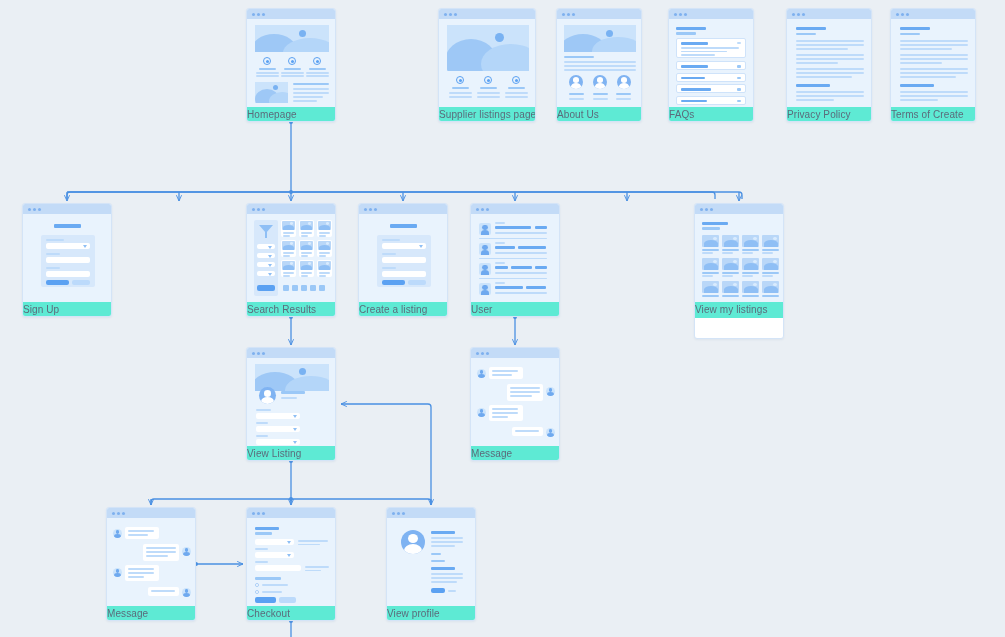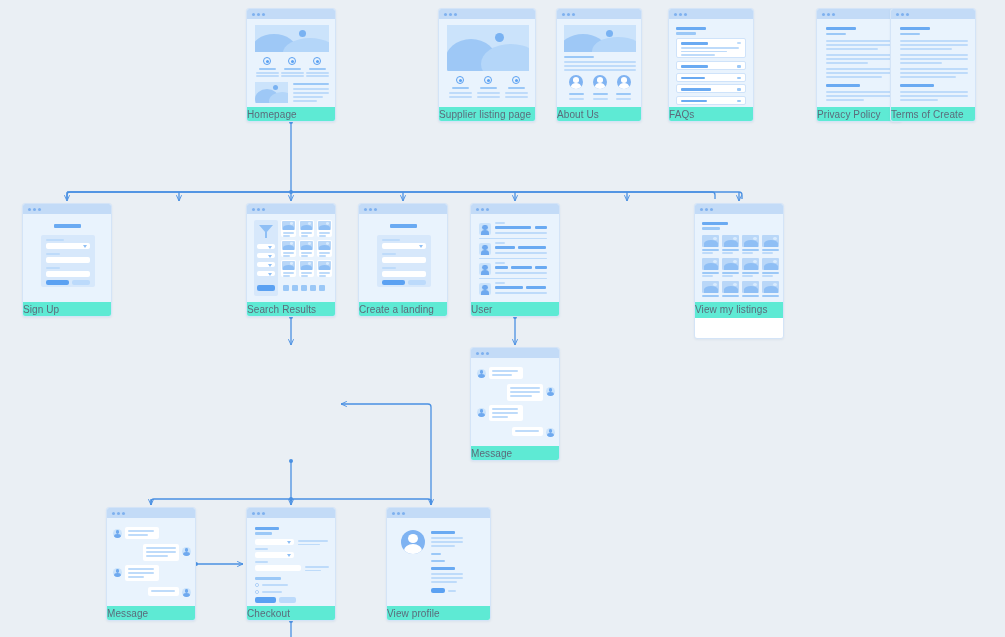--- a/index.html
+++ b/index.html
@@ -220,21 +220,21 @@
       <div class="b ln2" style="left:13px;top:68px;width:17px;height:2px"></div>
       <div class="b ln" style="left:10px;top:73px;width:23px;height:1.5px"></div>
       <div class="b ln" style="left:10px;top:77px;width:23px;height:1.5px"></div>
       <div class="b ln2" style="left:41px;top:68px;width:17px;height:2px"></div>
       <div class="b ln" style="left:38px;top:73px;width:23px;height:1.5px"></div>
       <div class="b ln" style="left:38px;top:77px;width:23px;height:1.5px"></div>
       <div class="b ln2" style="left:69px;top:68px;width:17px;height:2px"></div>
       <div class="b ln" style="left:66px;top:73px;width:23px;height:1.5px"></div>
       <div class="b ln" style="left:66px;top:77px;width:23px;height:1.5px"></div>
     </div>
-    <div class="label">Supplier listing page</div>
+    <div class="label">Supplier listings page</div>
   </div>
 
   <div class="card" style="left:556px;top:8px;width:86px;height:114px">
     <div class="bar">
         <i></i>
         <i></i>
         <i></i>
       </div>
     <div class="body" style="height:88px">
       <div class="b hero" style="left:7px;top:6px;width:72px;height:27px">
@@ -288,21 +288,21 @@
         <div class="b ln2" style="right:4px;top:3px;width:4px;height:2.5px"></div>
       </div>
       <div class="b wboxb" style="left:7px;top:76.5px;width:70px;height:9px">
         <div class="b ln3" style="left:4px;top:3px;width:26px;height:2.5px"></div>
         <div class="b ln2" style="right:4px;top:3px;width:4px;height:2.5px"></div>
       </div>
     </div>
     <div class="label">FAQs</div>
   </div>
 
-  <div class="card" style="left:816px;top:8px;width:86px;height:114px">
+  <div class="card" style="left:786px;top:8px;width:86px;height:114px">
     <div class="bar">
         <i></i>
         <i></i>
         <i></i>
       </div>
     <div class="body" style="height:88px">
       <div class="b ln3" style="left:9px;top:8px;width:30px;height:2.5px"></div>
       <div class="b ln2" style="left:9px;top:13.5px;width:20px;height:2.5px"></div>
       <div class="b ln" style="left:9px;top:21px;width:68px;height:1.8px"></div>
       <div class="b ln" style="left:9px;top:25px;width:68px;height:1.8px"></div>
@@ -454,21 +454,21 @@
         <div class="b ln" style="left:5px;top:4px;width:18px;height:1.5px"></div>
         <div class="b sel" style="left:5px;top:8px;width:44px;height:6px"></div>
         <div class="b ln" style="left:5px;top:18px;width:14px;height:1.5px"></div>
         <div class="b wbox" style="left:5px;top:22px;width:44px;height:6px"></div>
         <div class="b ln" style="left:5px;top:32px;width:14px;height:1.5px"></div>
         <div class="b wbox" style="left:5px;top:36px;width:44px;height:6px"></div>
         <div class="b btn" style="left:5px;top:45px;width:23px;height:5px"></div>
         <div class="b btn2" style="left:31px;top:45px;width:18px;height:5px"></div>
       </div>
     </div>
-    <div class="label">Create a landing</div>
+    <div class="label">Create a listing</div>
   </div>
 
   <div class="card" style="left:470px;top:203px;width:90px;height:114px">
     <div class="bar">
         <i></i>
         <i></i>
         <i></i>
       </div>
     <div class="body" style="height:88px">
       <div class="b avatarS" style="left:8px;top:9px;width:12px;height:12px;border-radius:2px"></div>
@@ -544,20 +544,44 @@
       <div class="b thumb" style="left:27px;top:67px;width:17px;height:12px"></div>
       <div class="b ln2" style="left:27px;top:80.5px;width:17px;height:2px"></div>
       <div class="b thumb" style="left:47px;top:67px;width:17px;height:12px"></div>
       <div class="b ln2" style="left:47px;top:80.5px;width:17px;height:2px"></div>
       <div class="b thumb" style="left:67px;top:67px;width:17px;height:12px"></div>
       <div class="b ln2" style="left:67px;top:80.5px;width:17px;height:2px"></div>
     </div>
     <div class="label">View my listings</div>
   </div>
 
+  <div class="card" style="left:246px;top:347px;width:90px;height:114px">
+    <div class="bar">
+        <i></i>
+        <i></i>
+        <i></i>
+      </div>
+    <div class="body" style="height:88px">
+      <div class="b hero" style="left:8px;top:6px;width:74px;height:27px">
+        <div class="hill" style="left:-4px;top:8px;width:48px;height:32px"></div>
+        <div class="hill2" style="left:30px;top:12px;width:52px;height:28px"></div>
+        <div class="sun" style="left:44px;top:4px;width:7px;height:7px"></div>
+      </div>
+      <div class="b avatar" style="left:12px;top:29px;width:17px;height:17px"></div>
+      <div class="b ln2" style="left:34px;top:33px;width:24px;height:2.5px"></div>
+      <div class="b ln" style="left:34px;top:39px;width:16px;height:2px"></div>
+      <div class="b ln" style="left:9px;top:51px;width:15px;height:1.5px"></div>
+      <div class="b sel" style="left:9px;top:55px;width:44px;height:6px"></div>
+      <div class="b ln" style="left:9px;top:64px;width:12px;height:1.5px"></div>
+      <div class="b sel" style="left:9px;top:68px;width:44px;height:6px"></div>
+      <div class="b ln" style="left:9px;top:77px;width:12px;height:1.5px"></div>
+      <div class="b sel" style="left:9px;top:81px;width:44px;height:6px"></div>
+    </div>
+    <div class="label">View Listing</div>
+  </div>
 
   <div class="card" style="left:470px;top:347px;width:90px;height:114px">
     <div class="bar">
         <i></i>
         <i></i>
         <i></i>
       </div>
     <div class="body" style="height:88px">
       <div class="b avatarS" style="left:6px;top:11px;width:9px;height:9px"></div>
       <div class="b bub" style="left:18px;top:9px;width:34px;height:12px">
@@ -638,21 +662,21 @@
       <div class="b radio" style="left:8px;top:65px;width:4px;height:4px"></div>
       <div class="b ln" style="left:15px;top:66px;width:26px;height:1.5px"></div>
       <div class="b radio on" style="left:8px;top:72px;width:4px;height:4px"></div>
       <div class="b ln" style="left:15px;top:73px;width:20px;height:1.5px"></div>
       <div class="b btn" style="left:8px;top:79px;width:21px;height:6px"></div>
       <div class="b btn2" style="left:32px;top:79px;width:17px;height:6px"></div>
     </div>
     <div class="label">Checkout</div>
   </div>
 
-  <div class="card" style="left:386px;top:507px;width:105px;height:114px">
+  <div class="card" style="left:386px;top:507px;width:90px;height:114px">
     <div class="bar">
         <i></i>
         <i></i>
         <i></i>
       </div>
     <div class="body" style="height:88px">
       <div class="b avatar" style="left:14px;top:12px;width:24px;height:24px"></div>
       <div class="b ln3" style="left:44px;top:13px;width:24px;height:2.5px"></div>
       <div class="b ln" style="left:44px;top:19px;width:32px;height:1.5px"></div>
       <div class="b ln" style="left:44px;top:23px;width:32px;height:1.5px"></div>

